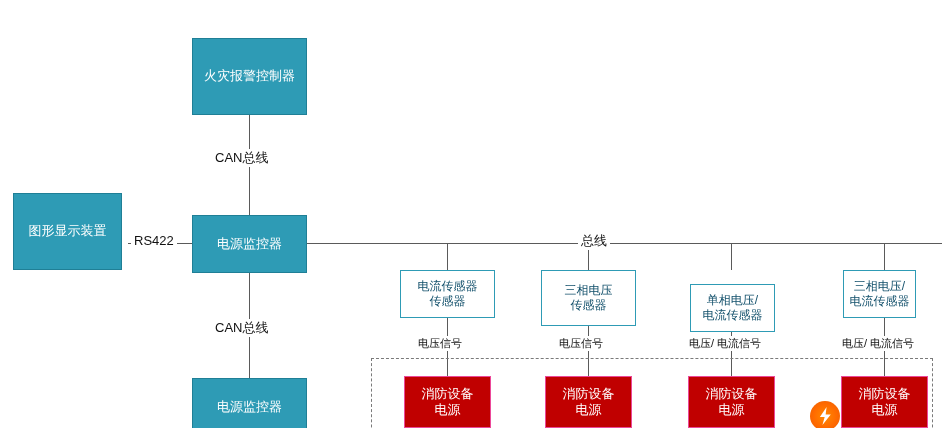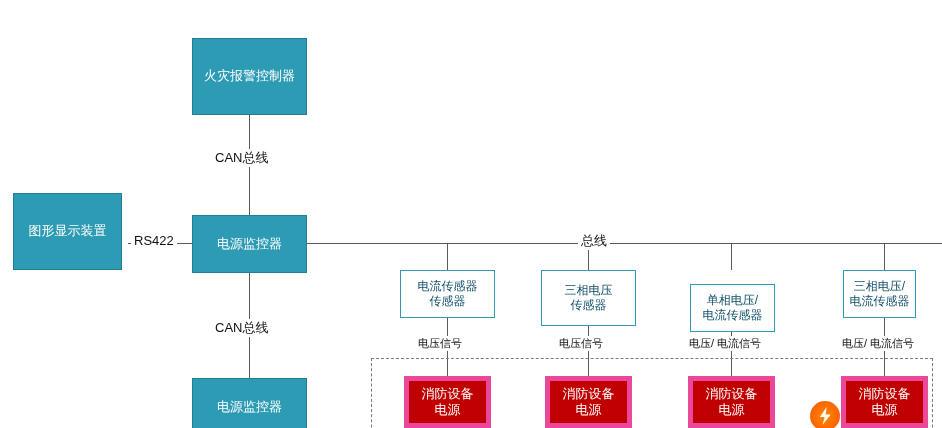--- a/index.html
+++ b/index.html
@@ -33,21 +33,21 @@
     font-size: 13px;
   }
   .box-white {
     background: #ffffff;
     border: 1px solid #2e9bb5;
     color: #12506b;
     font-size: 12px;
   }
   .box-red {
     background: #c00000;
-    border: 5px solid #ec4899;
+    border: 1px solid #ec4899;
     color: #ffffff;
     font-size: 13px;
   }
   .line {
     position: absolute;
     background: #5a5a5a;
   }
   .line-h { height: 1px; }
   .line-v { width: 1px; }
   .label {

